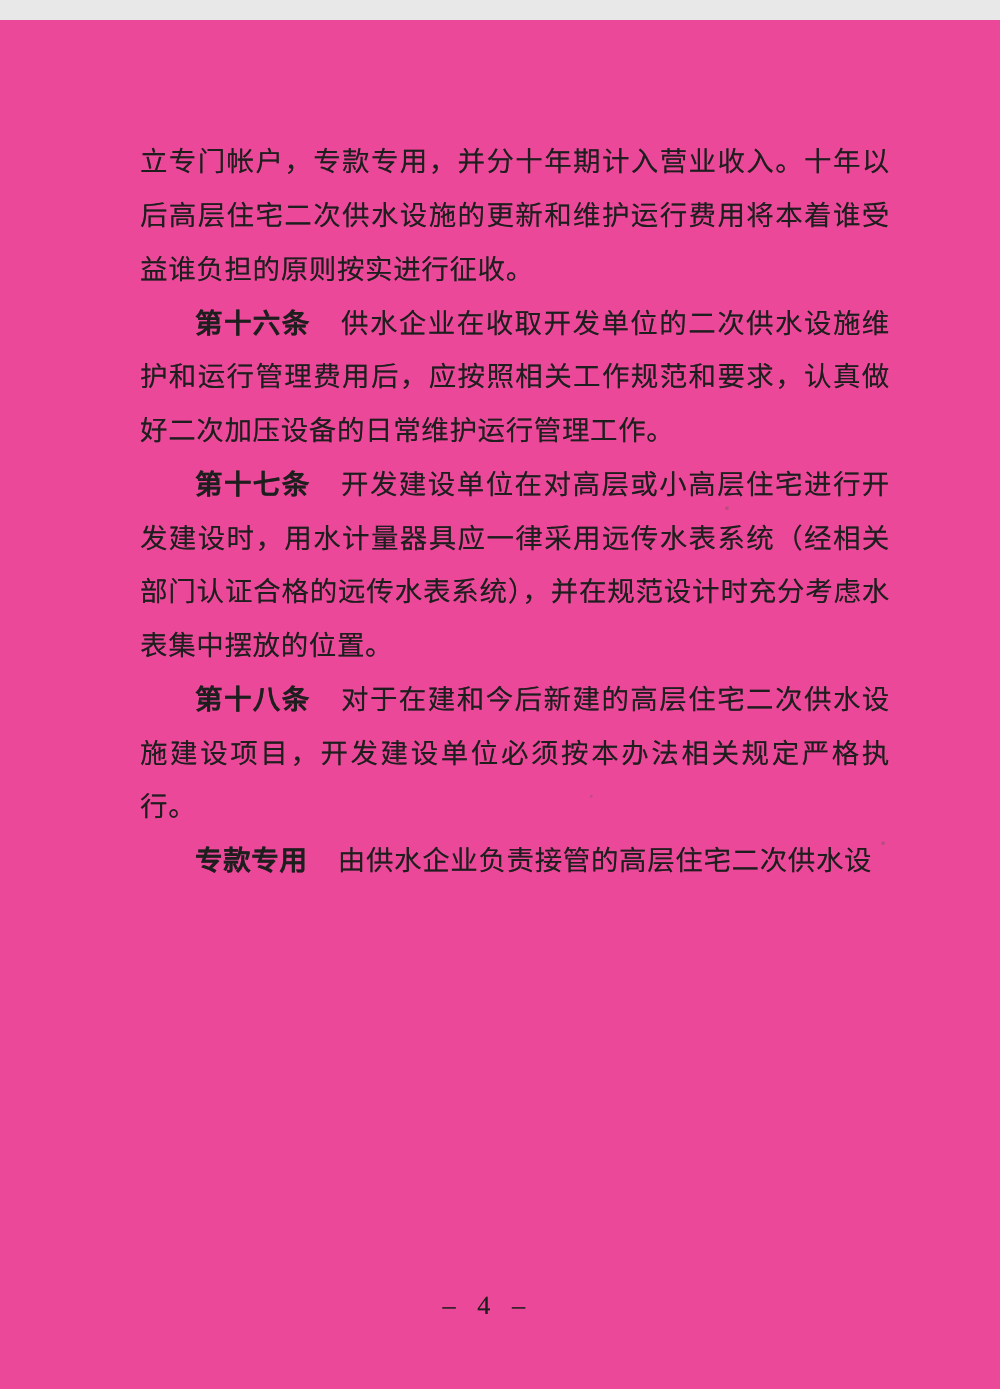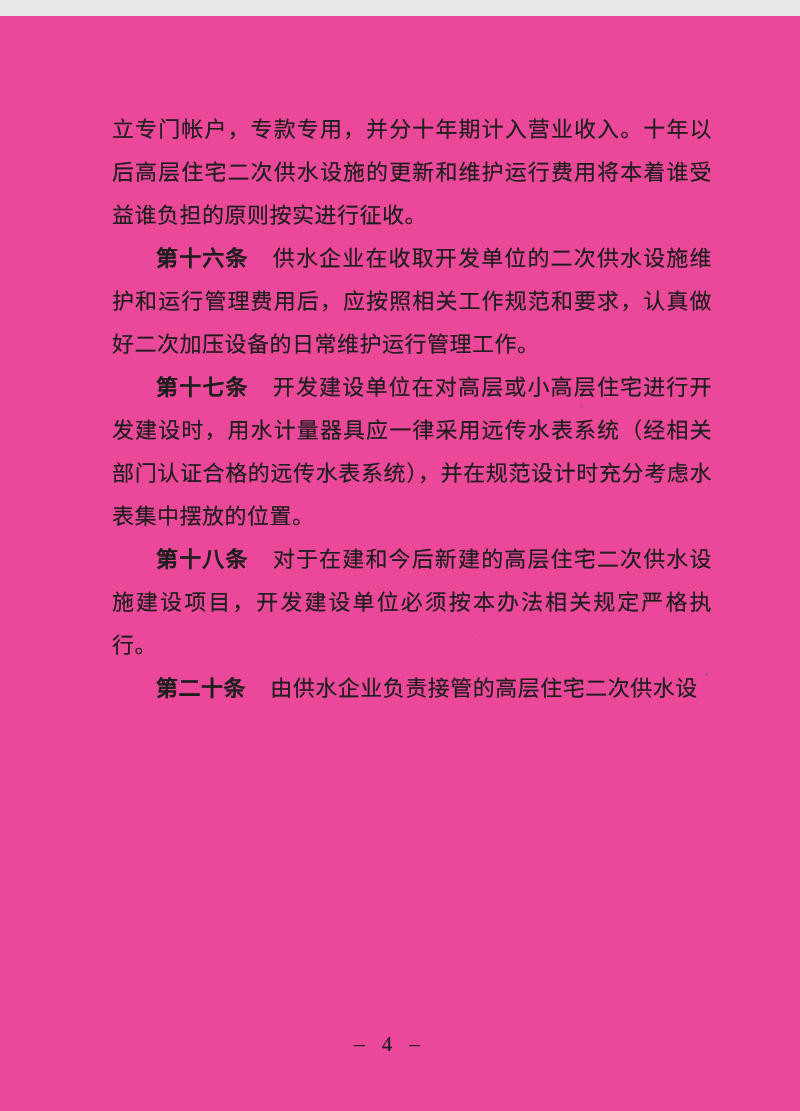--- a/index.html
+++ b/index.html
@@ -83,21 +83,21 @@
       <span class="article-no">第十七条</span><span>开发建设单位在对高层或小高层住宅进行开发建设时，用水计量器具应一律采用远传水表系统（经相关部门认证合格的远传水表系统），并在规范设计时充分考虑水表集中摆放的位置。</span>
     </p>
 
 
 
     <p class="para">
       <span class="article-no">第十八条</span><span>对于在建和今后新建的高层住宅二次供水设施建设项目，开发建设单位必须按本办法相关规定严格执行。</span>
     </p>
 
     <p class="para">
-      <span class="article-no">第二十条</span><span>由供水企业负责接管的高层住宅二次供水设</span>
+      <span class="article-no">专款专用</span><span>由供水企业负责接管的高层住宅二次供水设</span>
     </p>
 
   </div>
 
   <div class="footer">– 4 –</div>
 
   <div class="speck s1"></div>
   <div class="speck s2"></div>
   <div class="speck s3"></div>
   <div class="speck s4"></div>

